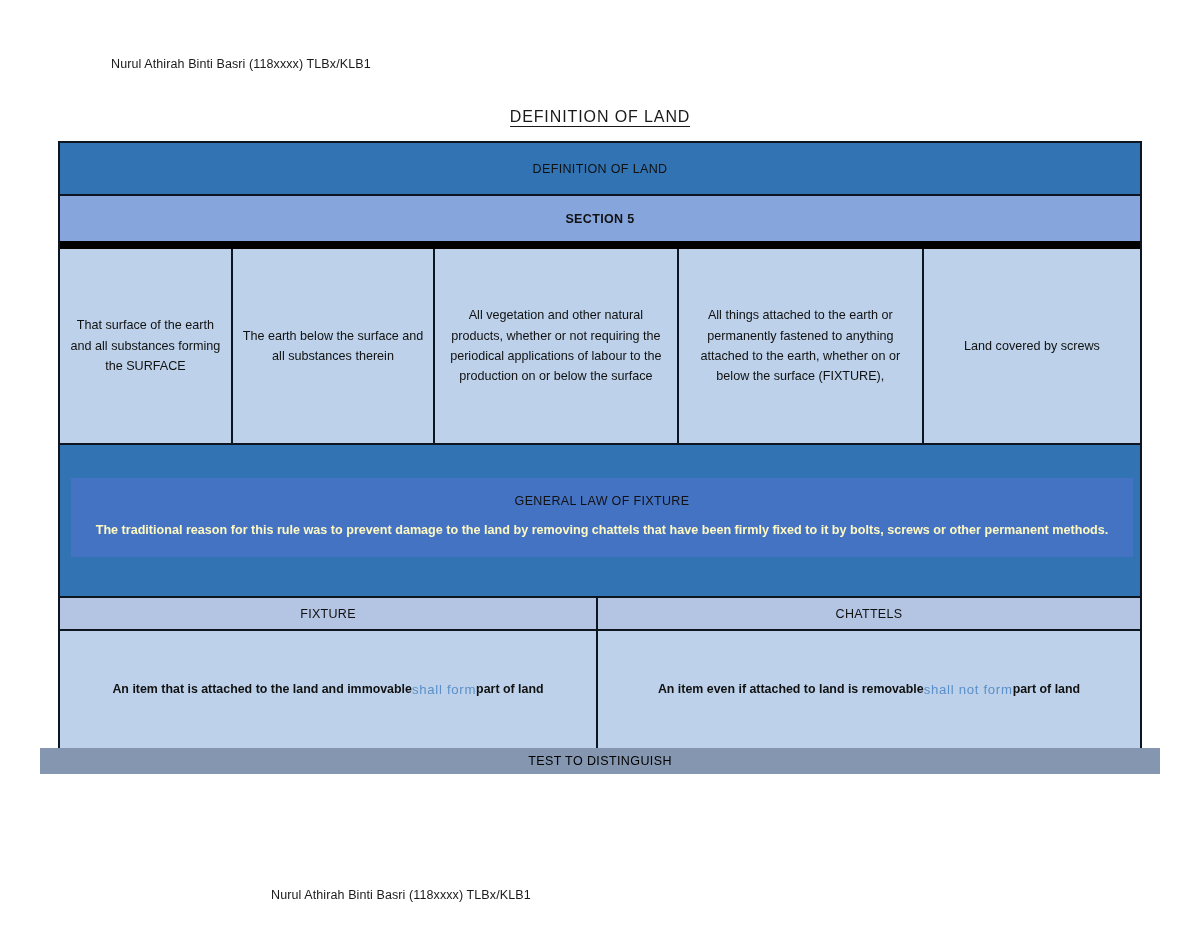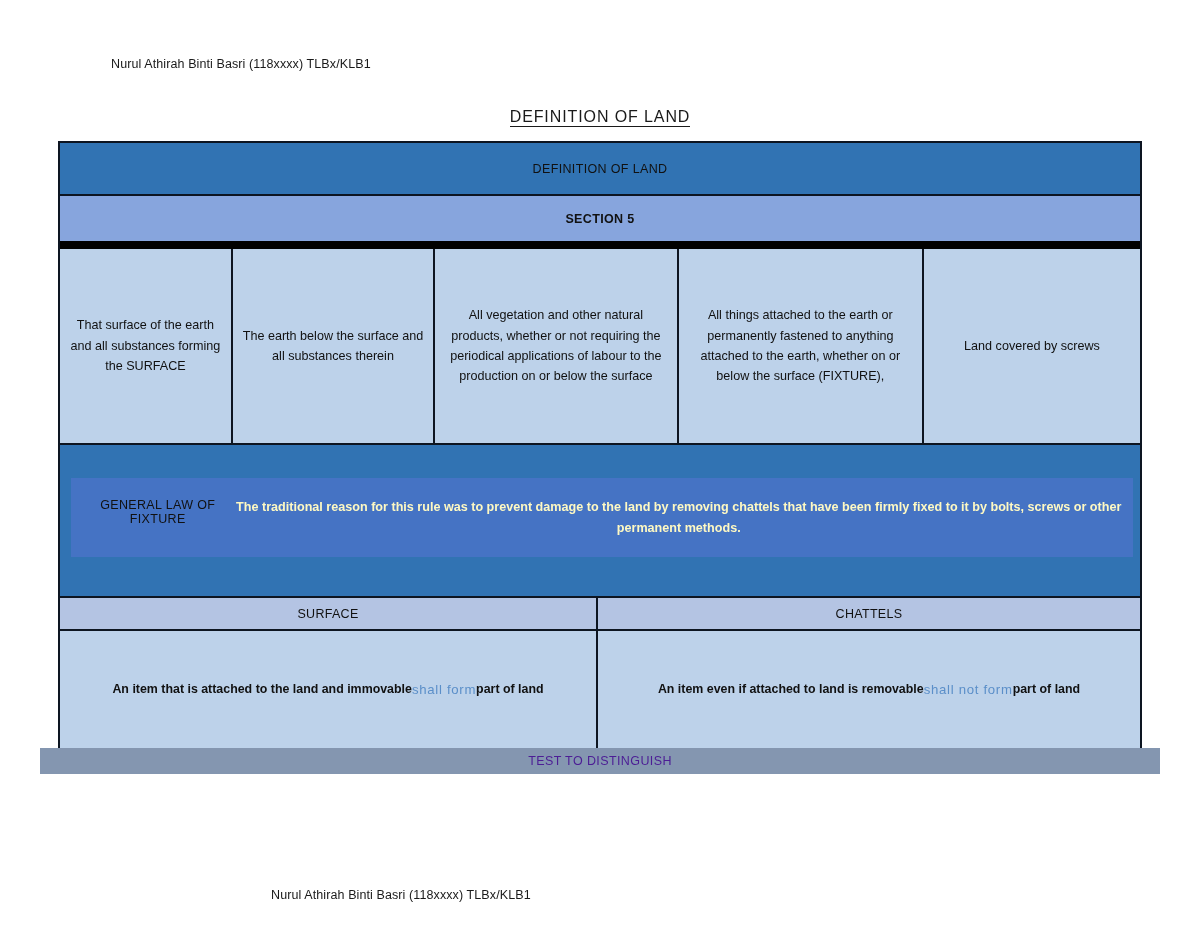--- a/index.html
+++ b/index.html
@@ -137,21 +137,21 @@
   }
   .gl-inner {
     position: absolute;
     left: 11px;
     top: 33px;
     width: 1062px;
     height: 79px;
     background: #4573c4;
     box-sizing: border-box;
     display: flex;
-    flex-direction: row;
+    flex-direction: column;
     align-items: center;
     justify-content: center;
     padding: 0 10px;
   }
   .gl-heading {
     font-size: 12.5px;
     letter-spacing: 0.35px;
     color: #111111;
     margin-bottom: 12px;
     text-align: center;
@@ -219,21 +219,21 @@
     width: 1120px;
     height: 26px;
     background: #8496b0;
     display: flex;
     align-items: center;
     justify-content: center;
   }
   .test-bar .bar-text {
     font-size: 12.5px;
     letter-spacing: 0.4px;
-    color: #4c1d95;
+    color: #000000;
   }
 </style>
 </head>
 <body>
 
 <div class="page">
 
   <div class="running-head">Nurul Athirah Binti Basri (118xxxx) TLBx/KLB1</div>
 
   <div class="doc-title">
@@ -259,21 +259,21 @@
     </div>
 
     <div class="row gl-row">
       <div class="gl-inner">
         <div class="gl-heading">GENERAL LAW OF FIXTURE</div>
         <div class="gl-body">The traditional reason for this rule was to prevent damage to the land by removing chattels that have been firmly fixed to it by bolts, screws or other permanent methods.</div>
       </div>
     </div>
 
     <div class="row fc-head-row">
-      <div class="fc-head left">SURFACE</div>
+      <div class="fc-head left">FIXTURE</div>
       <div class="fc-head right">CHATTELS</div>
     </div>
 
     <div class="row fc-body-row">
       <div class="fc-body left">
         <span>An item that is attached to the land and immovable </span>
           <span class="emph">shall form</span>
           <span> part of land</span>
       </div>
       <div class="fc-body right">

